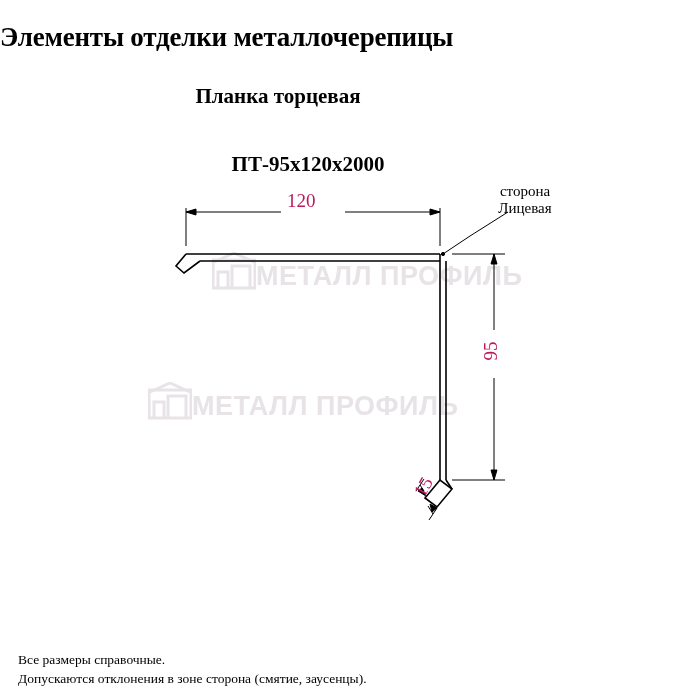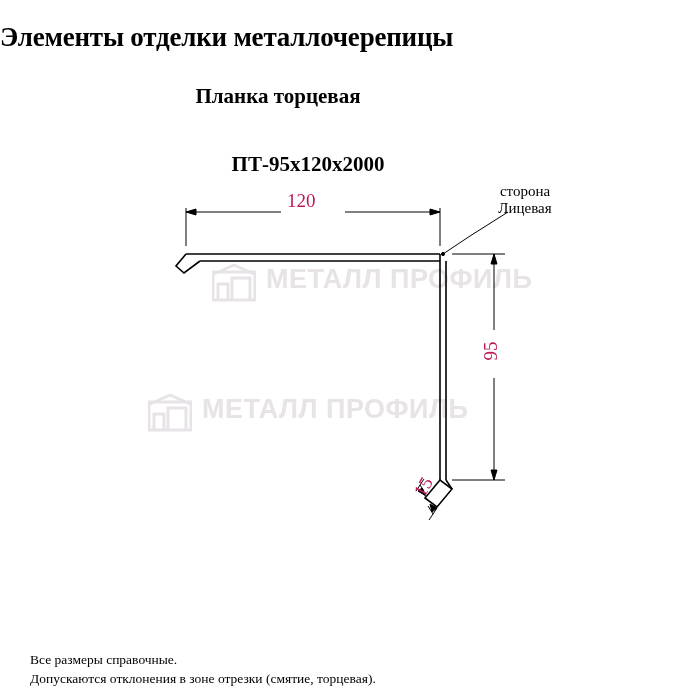--- a/index.html
+++ b/index.html
@@ -49,25 +49,23 @@
     text-align: center;
     font-size: 21px;
     font-weight: bold;
     margin-top: 28px;
   }
 
   
   .watermark {
     position: absolute;
     display: flex;
-    align-items: flex-start;
-    gap: 10px;
+    align-items: flex-end;
     opacity: 1;
     pointer-events: none;
-    margin-top: 12px;
   }
   .wm1 { left: 212px; top: 252px; }
   .wm2 { left: 148px; top: 382px; }
   .wm-logo { width: 44px; height: 40px; }
   .wm-text {
     font-family: "Liberation Sans", sans-serif;
     font-weight: bold;
     font-size: 27px;
     color: #e7e3e7;
     letter-spacing: 0.5px;
@@ -104,21 +102,21 @@
     font-family: "Liberation Serif", serif;
     font-size: 15px;
     line-height: 17px;
     color: #000;
     text-align: center;
   }
 
   
   .notes {
     position: absolute;
-    left: 30px;
+    left: 18px;
     bottom: 12px;
     font-family: "Liberation Serif", serif;
     font-size: 13.5px;
     line-height: 19px;
     color: #000;
   }
 </style>
 </head>
 <body>
 
@@ -202,16 +200,16 @@
   <div class="dim-label dim-95"><span>95</span></div>
   <div class="dim-label dim-15"><span>15</span></div>
 
   <div class="face-label">
     <div>сторона</div>
     <div>Лицевая</div>
   </div>
 
   <div class="notes">
     <div>Все размеры справочные.</div>
-    <div>Допускаются отклонения в зоне отрезки (смятие, торцевая).</div>
+    <div>Допускаются отклонения в зоне сторона (смятие, заусенцы).</div>
   </div>
 
 </div>
 
 </body></html>

